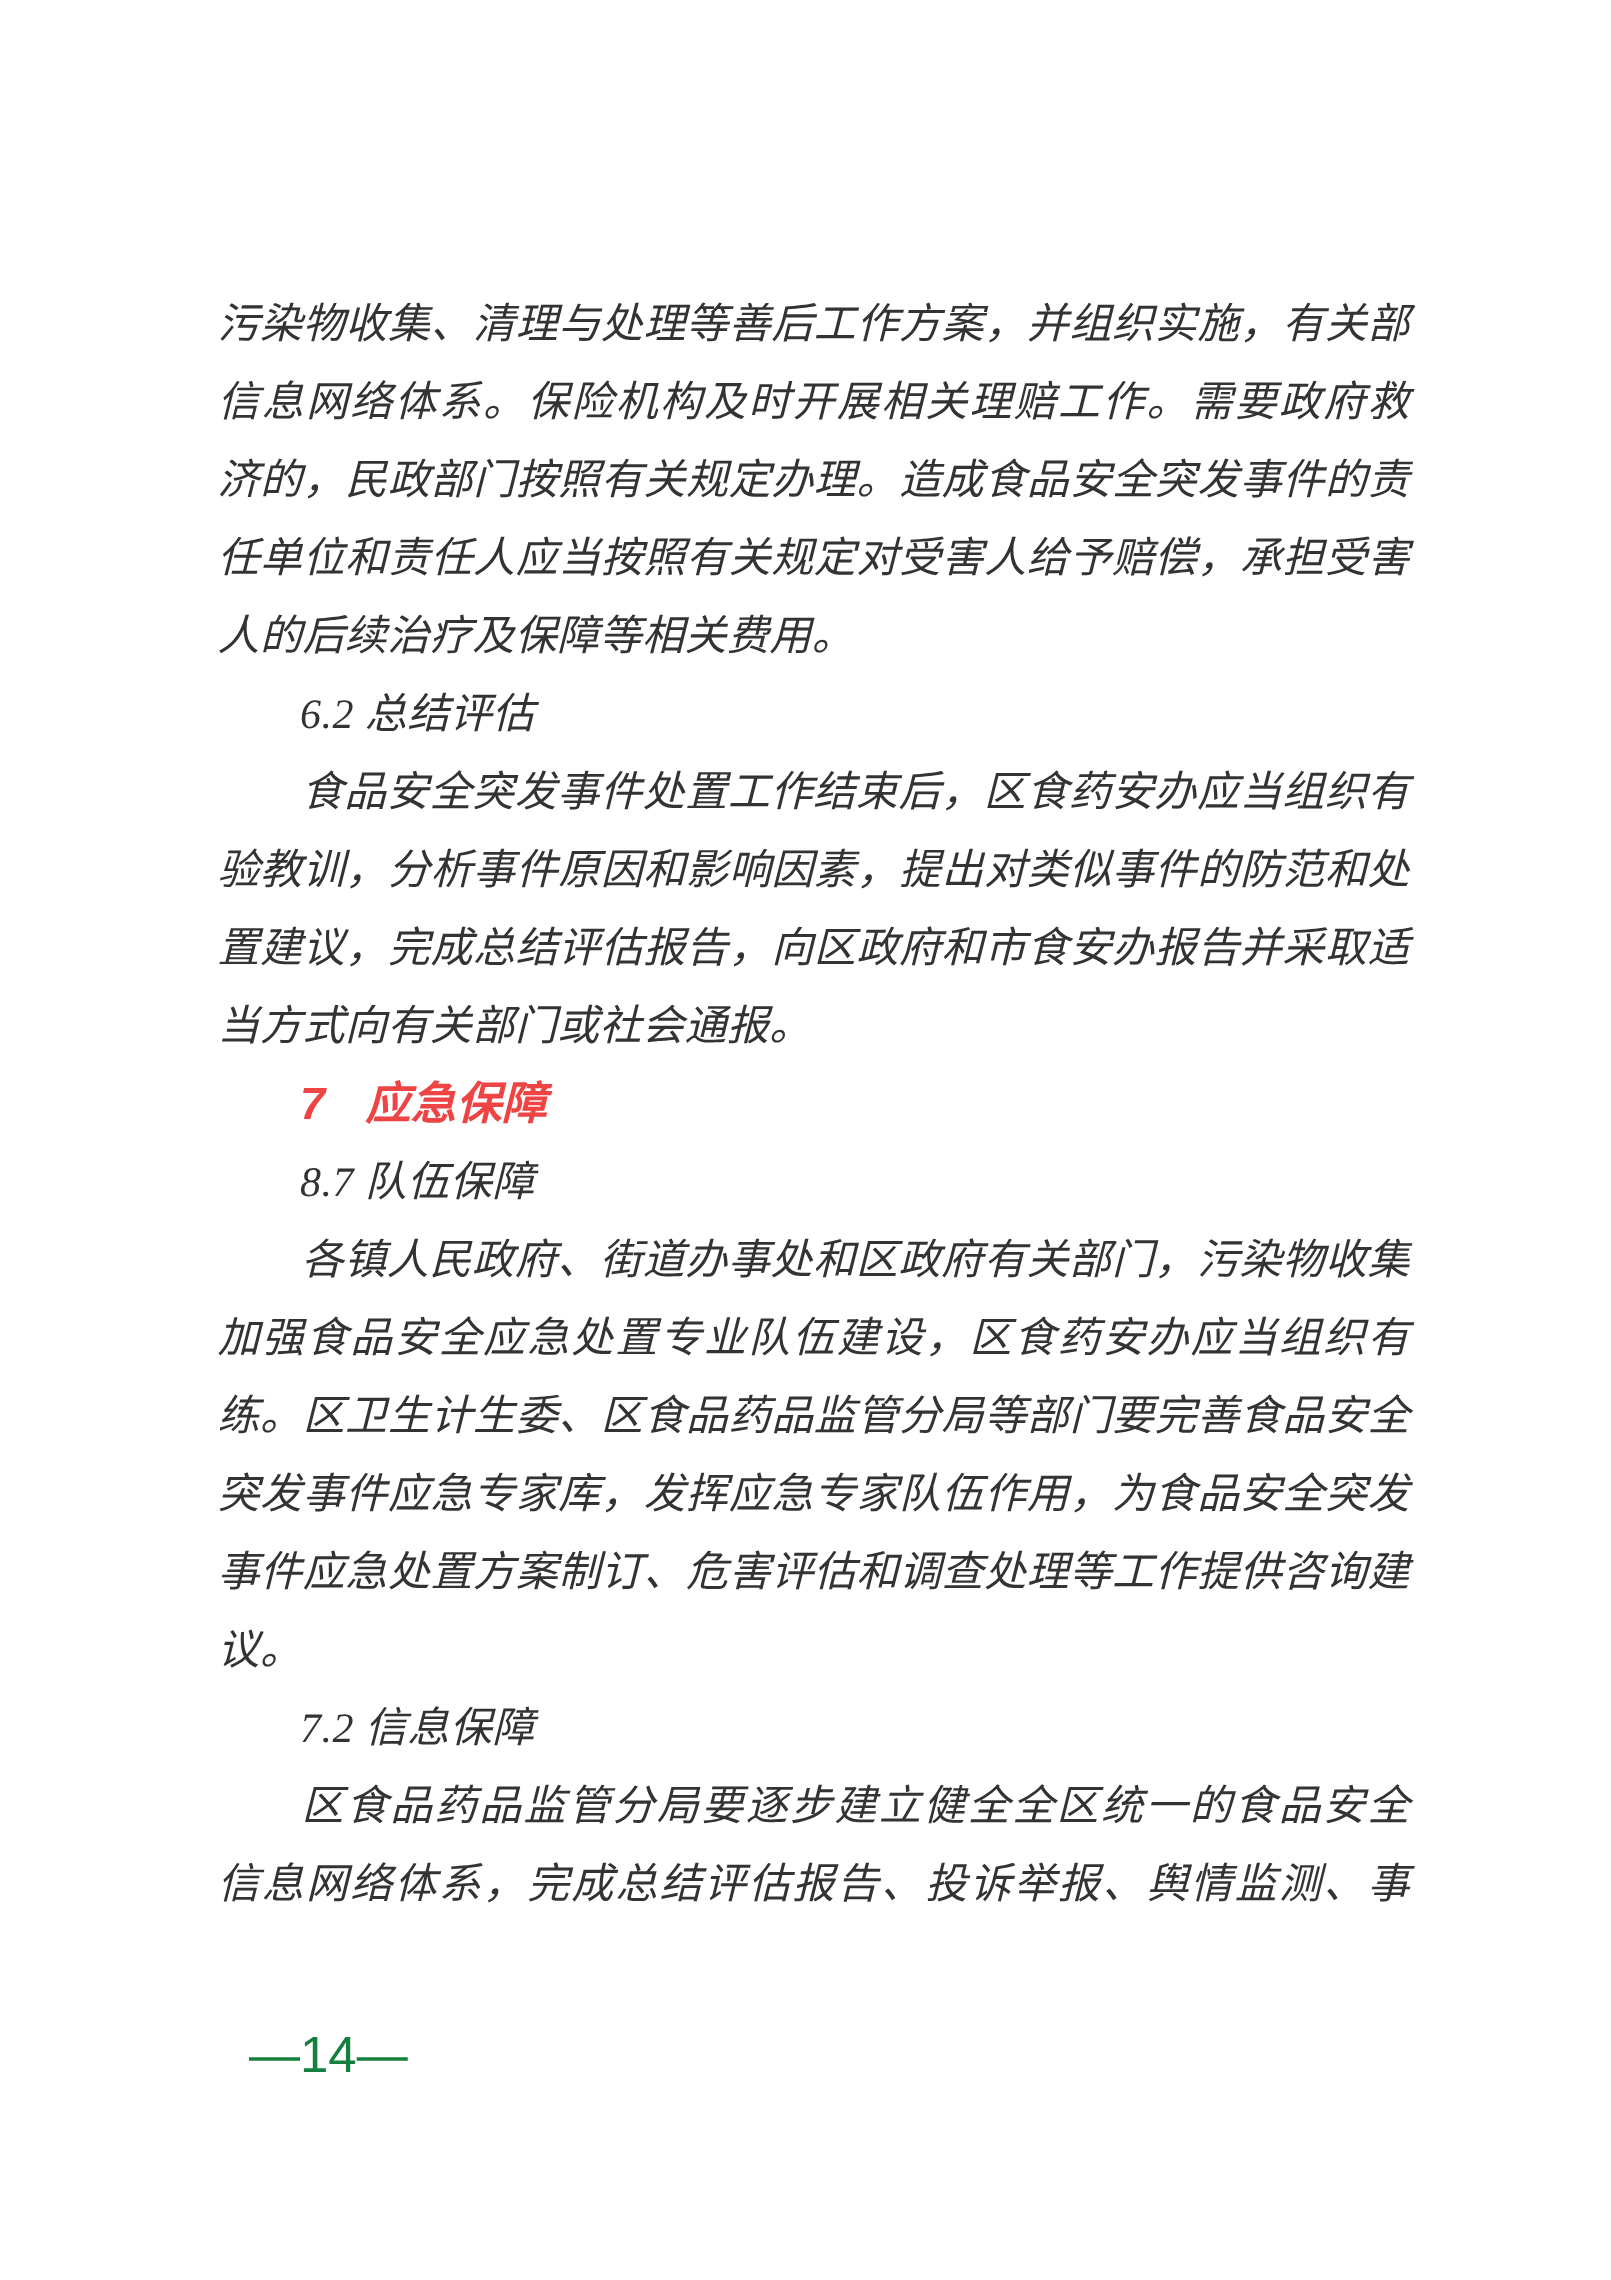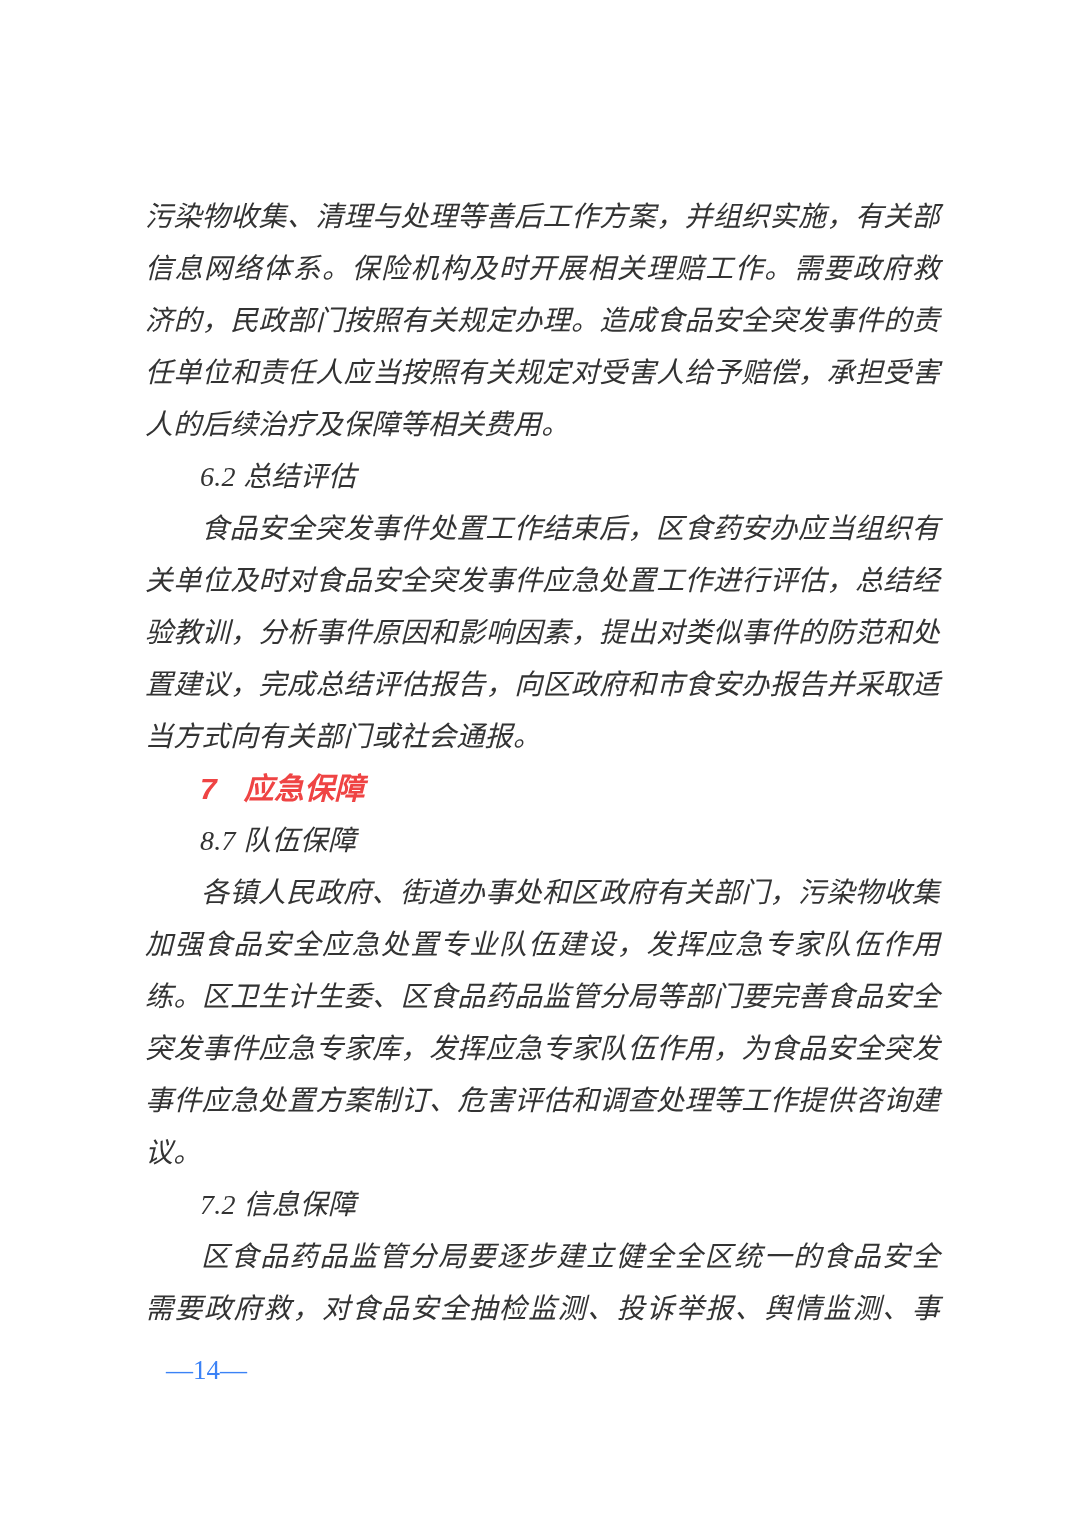--- a/index.html
+++ b/index.html
@@ -56,23 +56,23 @@
     color: #ef4444;
     font-size: 30px;
   }
   .h1row .hnum { margin-right: 18px; }
   .footer {
     position: absolute;
     left: 166px;
     top: 1355px;
     height: 30px;
     line-height: 30px;
-    font-size: 27px;
-    font-family: Liberation Serif, serif;
-    color: #3b82f6;
+    font-size: 34px;
+    font-family: Liberation Sans, sans-serif;
+    color: #15803d;
     letter-spacing: 0;
   }
 </style>
 </head>
 <body>
 
 <div class="page">
   <main class="text-block">
 
     <div class="line jl">污染物收集、清理与处理等善后工作方案，并组织实施，有关部</div>
@@ -80,46 +80,45 @@
     <div class="line jl">济的，民政部门按照有关规定办理。造成食品安全突发事件的责</div>
     <div class="line jl">任单位和责任人应当按照有关规定对受害人给予赔偿，承担受害</div>
     <div class="line last">人的后续治疗及保障等相关费用。</div>
 
     <div class="line h2row">
       <span class="hnum">6.2</span>
       <span class="htitle">总结评估</span>
     </div>
 
     <div class="line jl ind">食品安全突发事件处置工作结束后，区食药安办应当组织有</div>
-    <div class="line jl">关单位及时对食品安全突发事件应急处置工作进行评估，总结经</div>
     <div class="line jl">验教训，分析事件原因和影响因素，提出对类似事件的防范和处</div>
     <div class="line jl">置建议，完成总结评估报告，向区政府和市食安办报告并采取适</div>
     <div class="line last">当方式向有关部门或社会通报。</div>
 
     <div class="line h1row">
       <span class="hnum">7</span>
       <span class="htitle">应急保障</span>
     </div>
 
     <div class="line h2row">
       <span class="hnum">8.7</span>
       <span class="htitle">队伍保障</span>
     </div>
 
     <div class="line jl ind">各镇人民政府、街道办事处和区政府有关部门，污染物收集</div>
-    <div class="line jl">加强食品安全应急处置专业队伍建设，发挥应急专家队伍作用</div>
+    <div class="line jl">加强食品安全应急处置专业队伍建设，区食药安办应当组织有</div>
     <div class="line jl">练。区卫生计生委、区食品药品监管分局等部门要完善食品安全</div>
     <div class="line jl">突发事件应急专家库，发挥应急专家队伍作用，为食品安全突发</div>
     <div class="line jl">事件应急处置方案制订、危害评估和调查处理等工作提供咨询建</div>
     <div class="line last">议。</div>
 
     <div class="line h2row">
       <span class="hnum">7.2</span>
       <span class="htitle">信息保障</span>
     </div>
 
     <div class="line jl ind">区食品药品监管分局要逐步建立健全全区统一的食品安全</div>
-    <div class="line jl">需要政府救，对食品安全抽检监测、投诉举报、舆情监测、事</div>
+    <div class="line jl">信息网络体系，完成总结评估报告、投诉举报、舆情监测、事</div>
 
   </main>
 
   <div class="footer">—14—</div>
 </div>
 
 </body></html>

